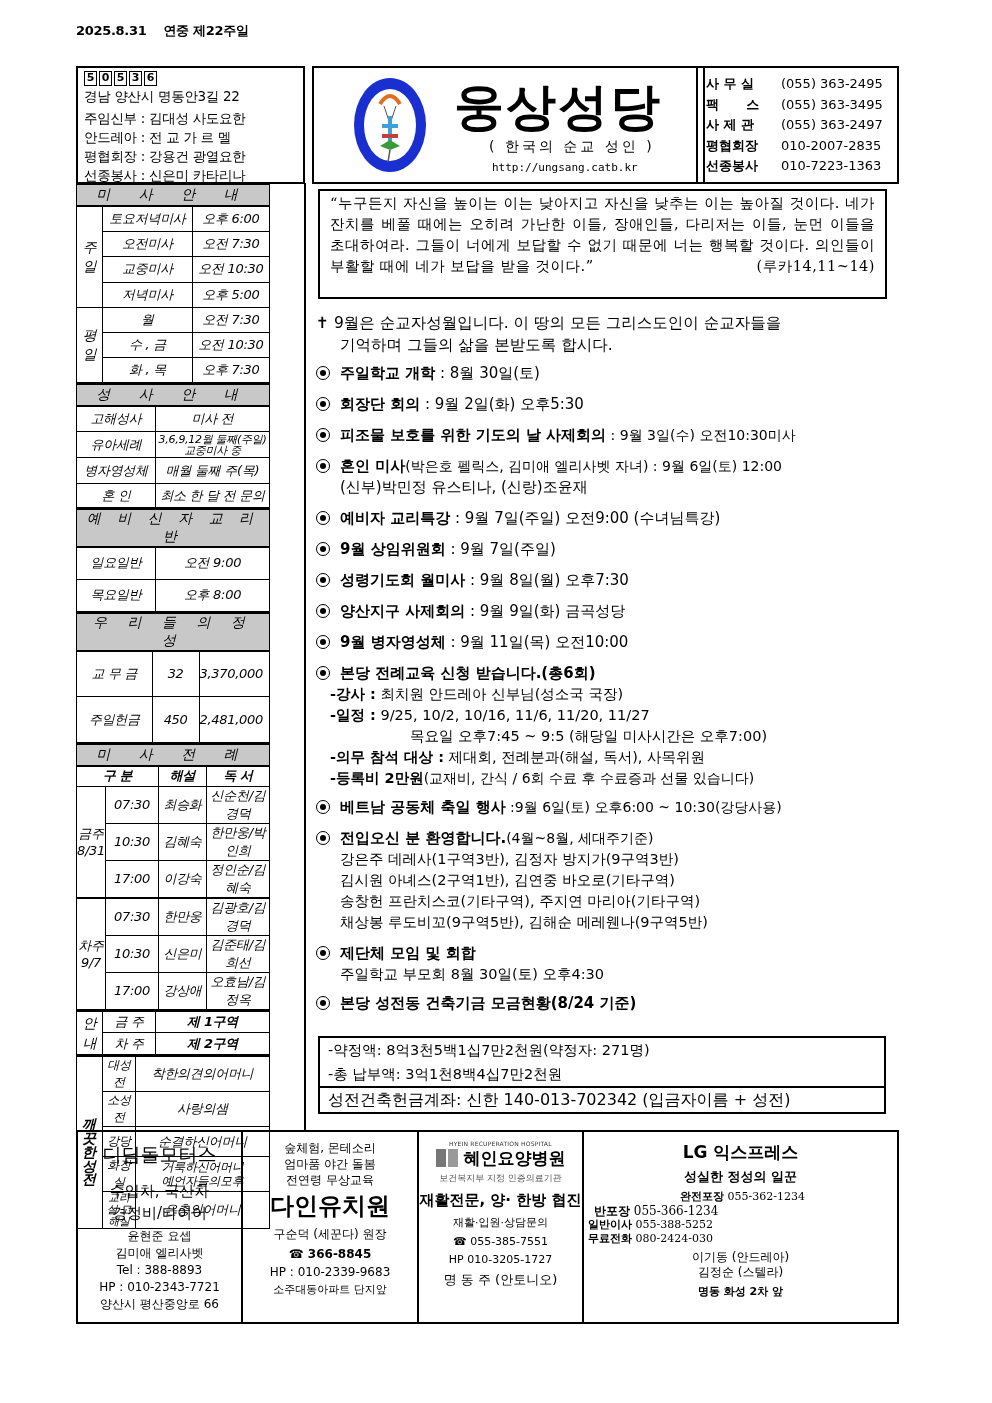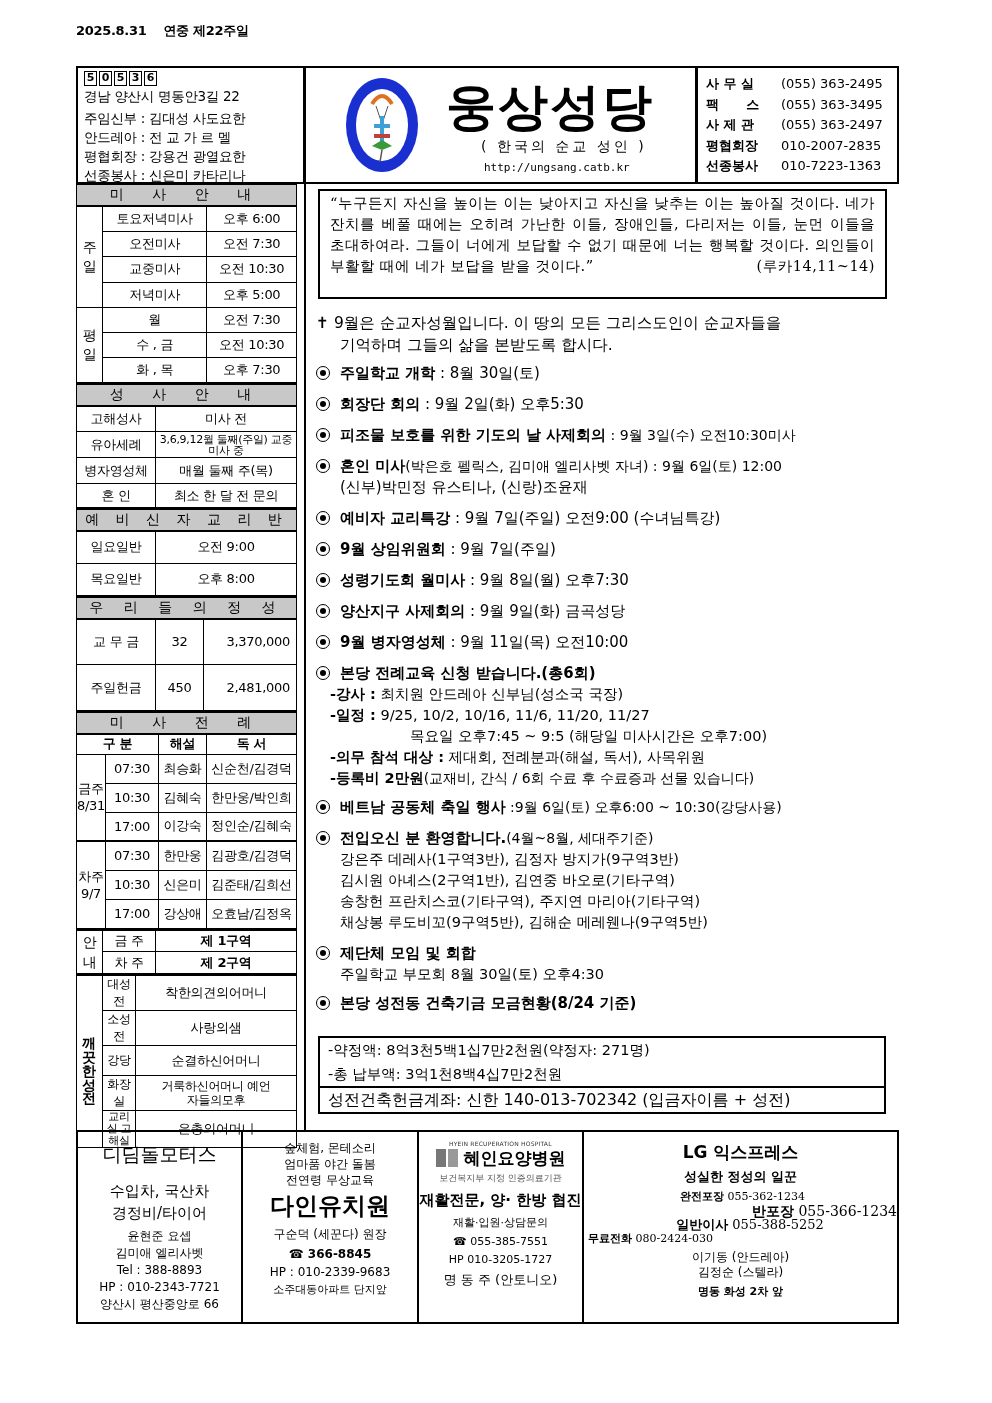--- a/index.html
+++ b/index.html
@@ -5,31 +5,31 @@
   * { box-sizing: border-box; margin: 0; padding: 0; }
   body { width: 992px; height: 1403px; background: #fff; font-family: "DejaVu Sans", "Liberation Sans", sans-serif; color: #000; position: relative; overflow: hidden; }
   .abs { position: absolute; }
   .topline { left: 76px; top: 22px; font-size: 13px; font-weight: bold; letter-spacing: -0.3px; }
   
   .hdr-left { left: 76px; top: 66px; width: 229px; height: 118px; border: 2px solid #000; padding: 2px 6px; }
   .zip { display: flex; gap: 2px; margin-top: 1px; }
   .zip span { display: inline-block; width: 13px; height: 15px; border: 1.5px solid #000; font-size: 11px; font-weight: bold; text-align: center; line-height: 12px; }
   .addr { font-size: 13.5px; margin-top: 2px; letter-spacing: -0.3px; }
   .staff { font-size: 13.5px; line-height: 19px; margin-top: 3px; letter-spacing: -0.3px; }
-  .hdr-mid { left: 304px; top: 66px; width: 393px; height: 118px; border: 2px solid #000; }
+  .hdr-mid { left: 312px; top: 66px; width: 393px; height: 118px; border: 2px solid #000; }
   .logo { position: absolute; left: 38px; top: 8px; width: 76px; height: 98px; }
   .title { position: absolute; left: 140px; top: 6px; font-size: 50px; font-weight: bold; letter-spacing: 2px; }
   .subtitle { position: absolute; left: 175px; top: 70px; font-size: 14px; letter-spacing: 3px; }
   .url { position: absolute; left: 178px; top: 93px; font-size: 11px; font-family: "DejaVu Sans Mono", monospace; }
   .hdr-right { left: 696px; top: 66px; width: 203px; height: 118px; border: 2px solid #000; padding: 6px 8px; }
   .contact { display: flex; font-size: 13px; line-height: 20.5px; font-weight: bold; }
   .contact .k { width: 75px; }
   .contact .v { font-weight: normal; }
   
-  .lcol { left: 76px; top: 183px; width: 221px; }
+  .lcol { left: 76px; top: 183px; width: 194px; font-style: italic; }
   table { border-collapse: collapse; width: 100%; }
   td, th { border: 1.5px solid #000; text-align: center; font-size: 13px; font-weight: normal; padding: 0; letter-spacing: -0.3px; }
   .sec { background: #c8c8c8; font-size: 14px; letter-spacing: 12px; height: 22px; border-top: 2px solid #000; border-bottom: 2px solid #000; }
   .vlabel { width: 26px; font-size: 14px; line-height: 19px; }
   
   .quote { left: 318px; top: 189px; width: 569px; height: 110px; border: 2px solid #000; padding: 2px 10px; font-family: "DejaVu Serif", "Liberation Serif", serif; font-size: 14.5px; line-height: 21px; text-align: justify; letter-spacing: 0.5px; }
   .quote .ref { float: right; }
   
   .notices { left: 316px; top: 312px; width: 580px; font-size: 15px; }
   .cross { font-size: 15.5px; line-height: 22px; }
@@ -379,20 +379,20 @@
     <div style="font-size:15px;font-weight:bold;line-height:26px">재활전문, 양· 한방 협진</div>
     <div style="font-size:11px;line-height:20px">재활·입원·상담문의</div>
     <div style="font-size:11px;line-height:18px">☎ 055-385-7551</div>
     <div style="font-size:11px;line-height:18px">HP 010-3205-1727</div>
     <div style="font-size:13px;line-height:22px">명 동 주 (안토니오)</div>
   </div>
   <div class="ad" style="flex:1">
     <div style="font-size:17px;font-weight:bold;line-height:24px">LG 익스프레스</div>
     <div style="font-size:13px;font-weight:bold;line-height:26px">성실한 정성의 일꾼</div>
     <div style="font-size:11px;line-height:14px;text-align:center;padding-left:4px;font-family:'DejaVu Serif',serif"><b>완전포장</b> <span>055-362-1234</span></div>
-    <div style="font-size:14px;line-height:14px;text-align:right;padding-left:10px;font-family:'DejaVu Serif',serif"><b>반포장</b> <span>055-366-1234</span></div>
-    <div style="font-size:13px;line-height:14px;text-align:center;padding-left:19px;font-family:'DejaVu Serif',serif"><b>일반이사</b> <span>055-388-5252</span></div>
+    <div style="font-size:12px;line-height:14px;text-align:left;padding-left:10px;font-family:'DejaVu Serif',serif"><b>반포장</b> <span>055-366-1234</span></div>
+    <div style="font-size:11px;line-height:14px;text-align:left;padding-left:4px;font-family:'DejaVu Serif',serif"><b>일반이사</b> <span>055-388-5252</span></div>
     <div style="font-size:11px;line-height:14px;text-align:left;padding-left:4px;font-family:'DejaVu Serif',serif"><b>무료전화</b> <span>080-2424-030</span></div>
     <div style="font-size:12px;line-height:15px;margin-top:4px">이기동 (안드레아)</div>
     <div style="font-size:12px;line-height:15px">김정순 (스텔라)</div>
     <div style="font-size:11px;font-weight:bold;line-height:24px">명동 화성 2차 앞</div>
   </div>
 </div>
 
 </body></html>

